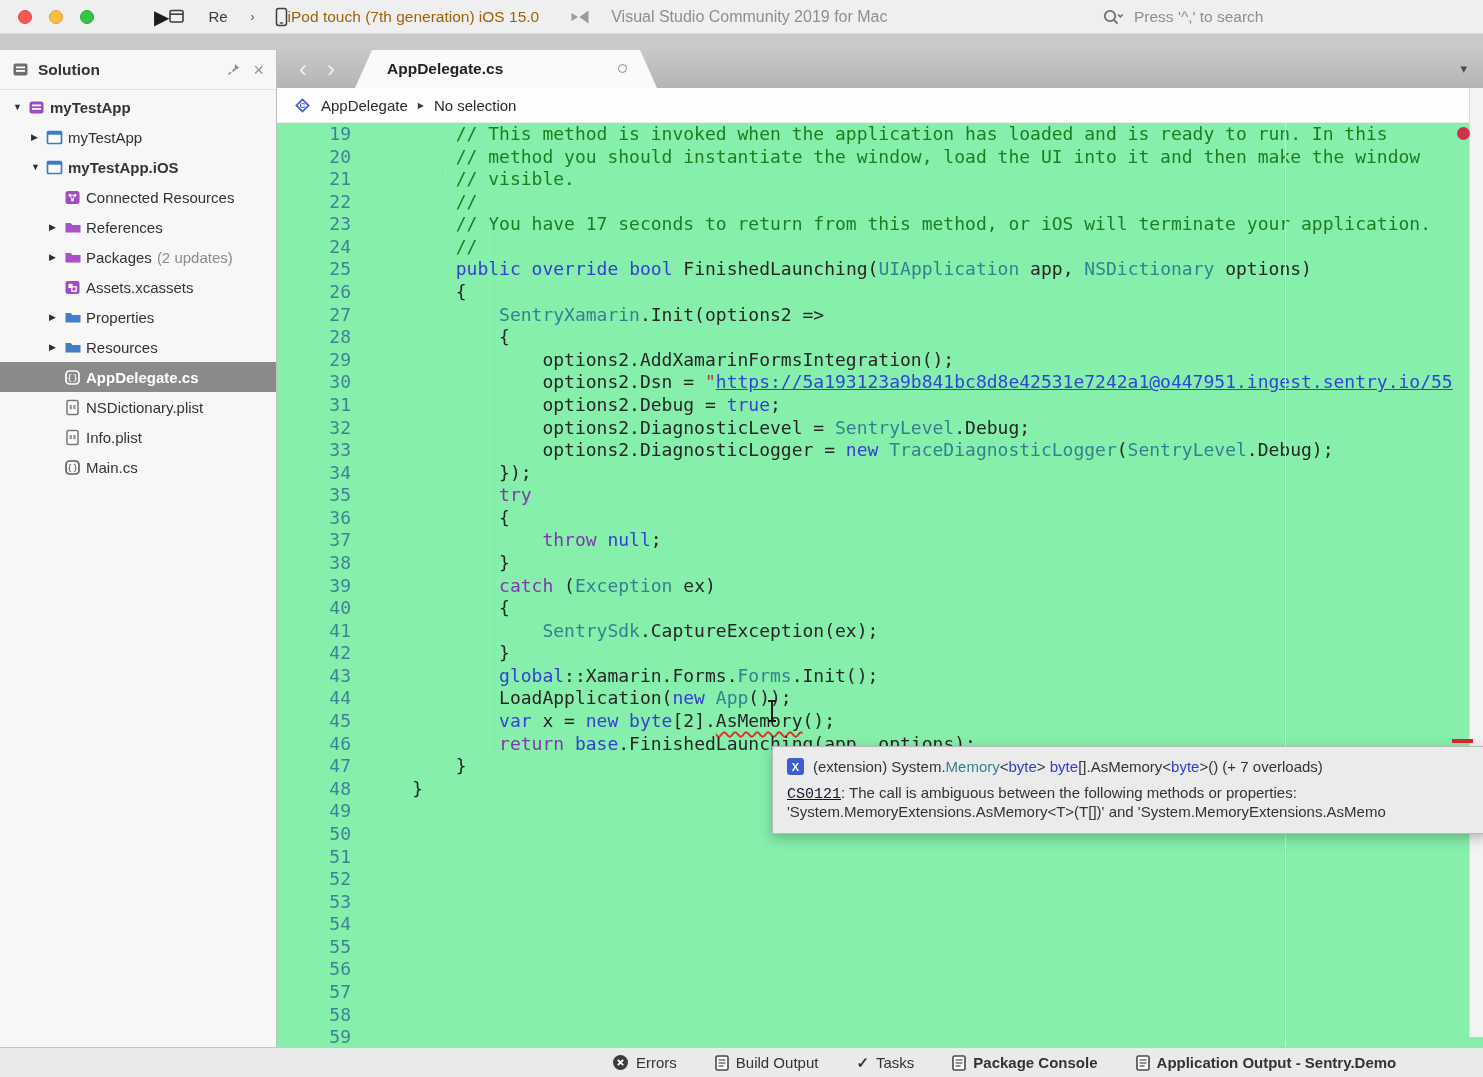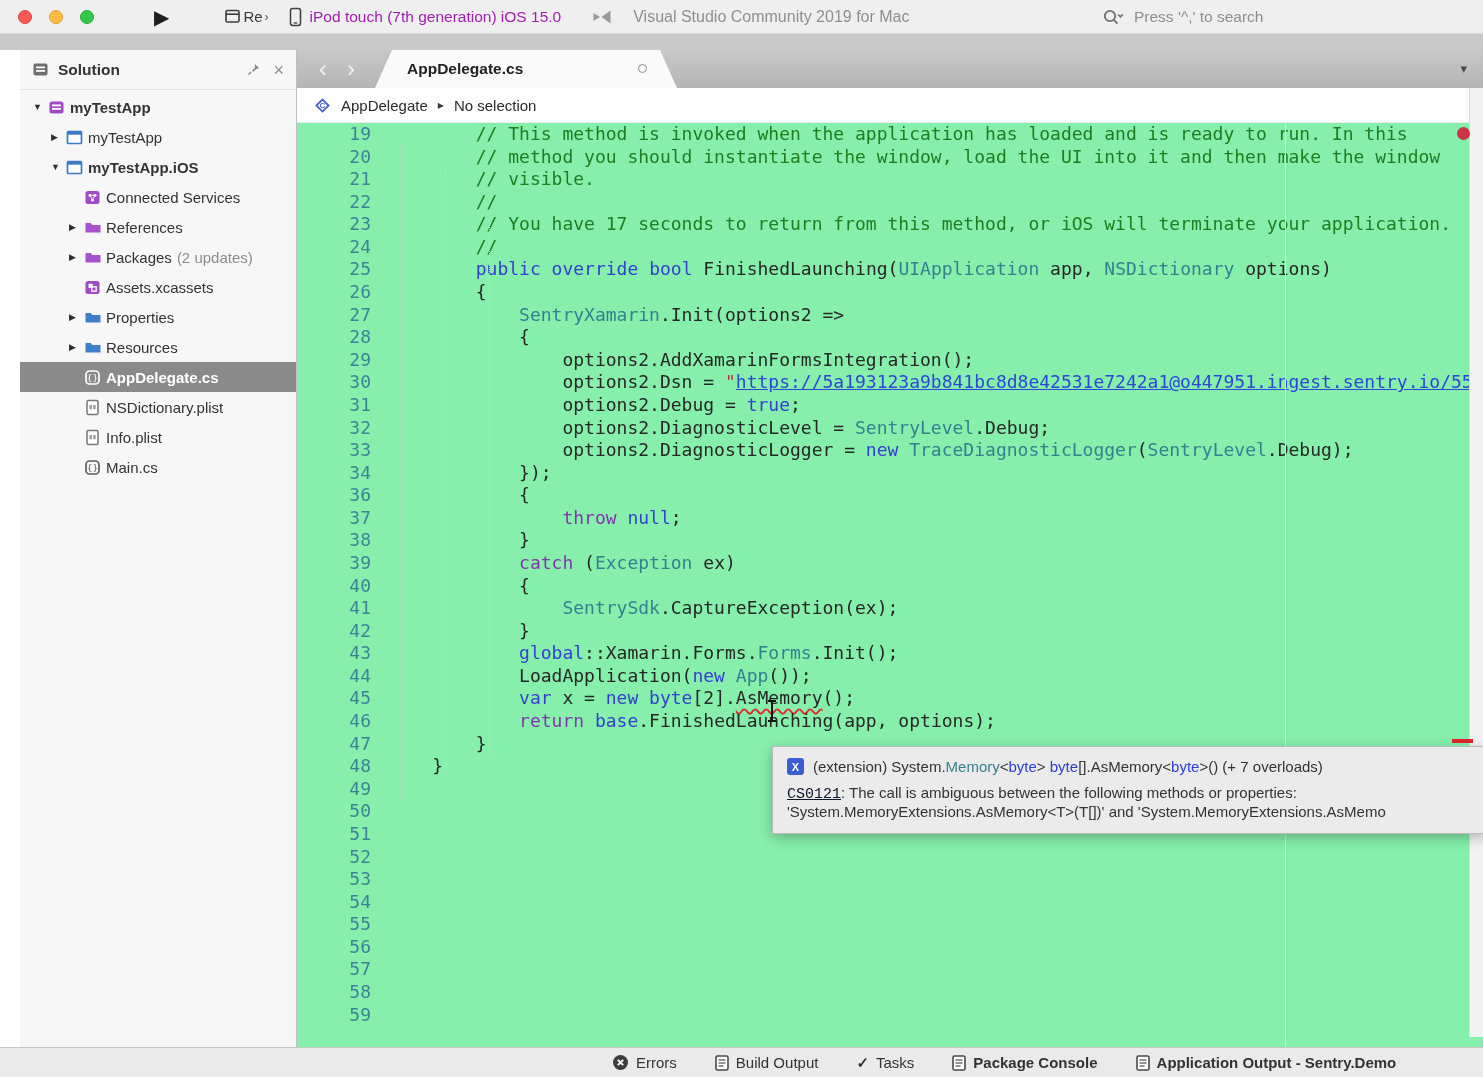--- a/index.html
+++ b/index.html
@@ -9,36 +9,36 @@
 
   
   .titlebar { height:34px; background:#efefef; border-bottom:1px solid #d8d8d8;
               display:flex; align-items:center; position:relative; }
   .lights { display:flex; gap:17px; margin-left:18px; }
   .light { width:14px; height:14px; border-radius:50%; }
   .light.red    { background:#fc5753; border:1px solid #df4744; }
   .light.yellow { background:#fdbc40; border:1px solid #de9f34; }
   .light.green  { background:#33c748; border:1px solid #27aa35; }
   .playbtn { margin-left:60px; font-size:20px; color:#1d1d1d; line-height:1; }
-  .config { margin-left:56px; display:flex; align-items:center; gap:2px;
+  .config { display:flex; align-items:center; gap:23px;
             font-size:15px; color:#3a3a3a; }
   .config .chev { font-size:12px; color:#555; }
-  .device { margin-left:20px; display:flex; align-items:center; gap:8px;
-            font-size:15.5px; color:#a21caf; }
+  .device { margin-left:20px; display:flex; align-items:center; 
+            font-size:15.5px; color:#a16207; }
   .apptitle { margin-left:30px; display:flex; align-items:center; gap:20px;
               font-size:16px; color:#8e8e8e; }
   .search { position:absolute; left:1102px; top:0; height:34px;
             display:flex; align-items:center; gap:10px;
             font-size:15.5px; color:#8e8e8e; width:370px; }
 
   
   .subbar { height:16px; background:#c9c9c9; }
 
   
-  .main { display:flex; height:997px;padding-left:20px; }
+  .main { display:flex; height:997px; }
 
   
   .sidebar { width:277px; flex:none; background:#f7f7f7;
              border-right:1px solid #bfbfbf; }
   .pad-header { height:40px; display:flex; align-items:center; gap:9px;
                 padding:0 12px; border-bottom:1px solid #e2e2e2; }
   .pad-title { font-weight:bold; font-size:15.5px; color:#333; }
   .pad-actions { margin-left:auto; display:flex; align-items:center; gap:12px; }
   .pad-close { font-size:18px; color:#8e8e8e; line-height:1; }
   .tree { padding-top:2px; }
@@ -219,21 +219,21 @@
           <span class="arrow"></span>
           <span class="ticon">
             <svg width="17" height="17">
               <rect x="1.5" y="2" width="14" height="13" rx="2.5" fill="#a04ac6"></rect>
               <circle cx="6" cy="6.3" r="1.5" fill="#fff"></circle>
               <circle cx="11" cy="6.3" r="1.5" fill="#fff"></circle>
               <circle cx="8.5" cy="11" r="1.5" fill="#fff"></circle>
               <path d="M6 6.3 L11 6.3 L8.5 11 Z" fill="none" stroke="#fff" stroke-width="0.8"></path>
             </svg>
           </span>
-          <span class="lbl">Connected Services</span>
+          <span class="lbl">Connected Resources</span>
         </div>
         <div class="trow" style="padding-left: 49px;">
           <span class="arrow">▶</span>
           <span class="ticon">
             <svg width="18" height="16">
               <path d="M1.5 13.5 v-9.5 h5.2 l1.6 2 h8.2 v7.5 z" fill="#a751cc"></path>
             </svg>
           </span>
           <span class="lbl">References</span>
         </div>
@@ -350,20 +350,21 @@
         <div class="cl"><span class="ln">25</span><span class="ct">        <span class="tk-k">public</span><span> </span><span class="tk-k">override</span><span> </span><span class="tk-k">bool</span><span> FinishedLaunching(</span><span class="tk-t">UIApplication</span><span> app, </span><span class="tk-t">NSDictionary</span><span> options)</span></span></div>
         <div class="cl"><span class="ln">26</span><span class="ct">        <span>{</span></span></div>
         <div class="cl"><span class="ln">27</span><span class="ct">            <span class="tk-t">SentryXamarin</span><span>.Init(options2 =&gt;</span></span></div>
         <div class="cl"><span class="ln">28</span><span class="ct">            <span>{</span></span></div>
         <div class="cl"><span class="ln">29</span><span class="ct">                <span>options2.AddXamarinFormsIntegration();</span></span></div>
         <div class="cl"><span class="ln">30</span><span class="ct">                <span>options2.Dsn = </span><span class="tk-s">"</span><span class="tk-u">https://5a193123a9b841bc8d8e42531e7242a1@o447951.ingest.sentry.io/55</span></span></div>
         <div class="cl"><span class="ln">31</span><span class="ct">                <span>options2.Debug = </span><span class="tk-k">true</span><span>;</span></span></div>
         <div class="cl"><span class="ln">32</span><span class="ct">                <span>options2.DiagnosticLevel = </span><span class="tk-t">SentryLevel</span><span>.Debug;</span></span></div>
         <div class="cl"><span class="ln">33</span><span class="ct">                <span>options2.DiagnosticLogger = </span><span class="tk-k">new</span><span> </span><span class="tk-t">TraceDiagnosticLogger</span><span>(</span><span class="tk-t">SentryLevel</span><span>.Debug);</span></span></div>
         <div class="cl"><span class="ln">34</span><span class="ct">            <span>});</span></span></div>
+        <div class="cl"><span class="ln">35</span><span class="ct">            <span class="tk-p">try</span></span></div>
         <div class="cl"><span class="ln">36</span><span class="ct">            <span>{</span></span></div>
         <div class="cl"><span class="ln">37</span><span class="ct">                <span class="tk-p">throw</span><span> </span><span class="tk-k">null</span><span>;</span></span></div>
         <div class="cl"><span class="ln">38</span><span class="ct">            <span>}</span></span></div>
         <div class="cl"><span class="ln">39</span><span class="ct">            <span class="tk-p">catch</span><span> (</span><span class="tk-t">Exception</span><span> ex)</span></span></div>
         <div class="cl"><span class="ln">40</span><span class="ct">            <span>{</span></span></div>
         <div class="cl"><span class="ln">41</span><span class="ct">                <span class="tk-t">SentrySdk</span><span>.CaptureException(ex);</span></span></div>
         <div class="cl"><span class="ln">42</span><span class="ct">            <span>}</span></span></div>
         <div class="cl"><span class="ln">43</span><span class="ct">            <span class="tk-k">global</span><span>::Xamarin.Forms.</span><span class="tk-t">Forms</span><span>.Init();</span></span></div>
         <div class="cl"><span class="ln">44</span><span class="ct">            <span>LoadApplication(</span><span class="tk-k">new</span><span> </span><span class="tk-t">App</span><span>());</span></span></div>
         <div class="cl"><span class="ln">45</span><span class="ct">            <span class="tk-k">var</span><span> x = </span><span class="tk-k">new</span><span> </span><span class="tk-k">byte</span><span>[2].</span><span class="tk-err">AsMemory</span><span>();</span></span></div>

